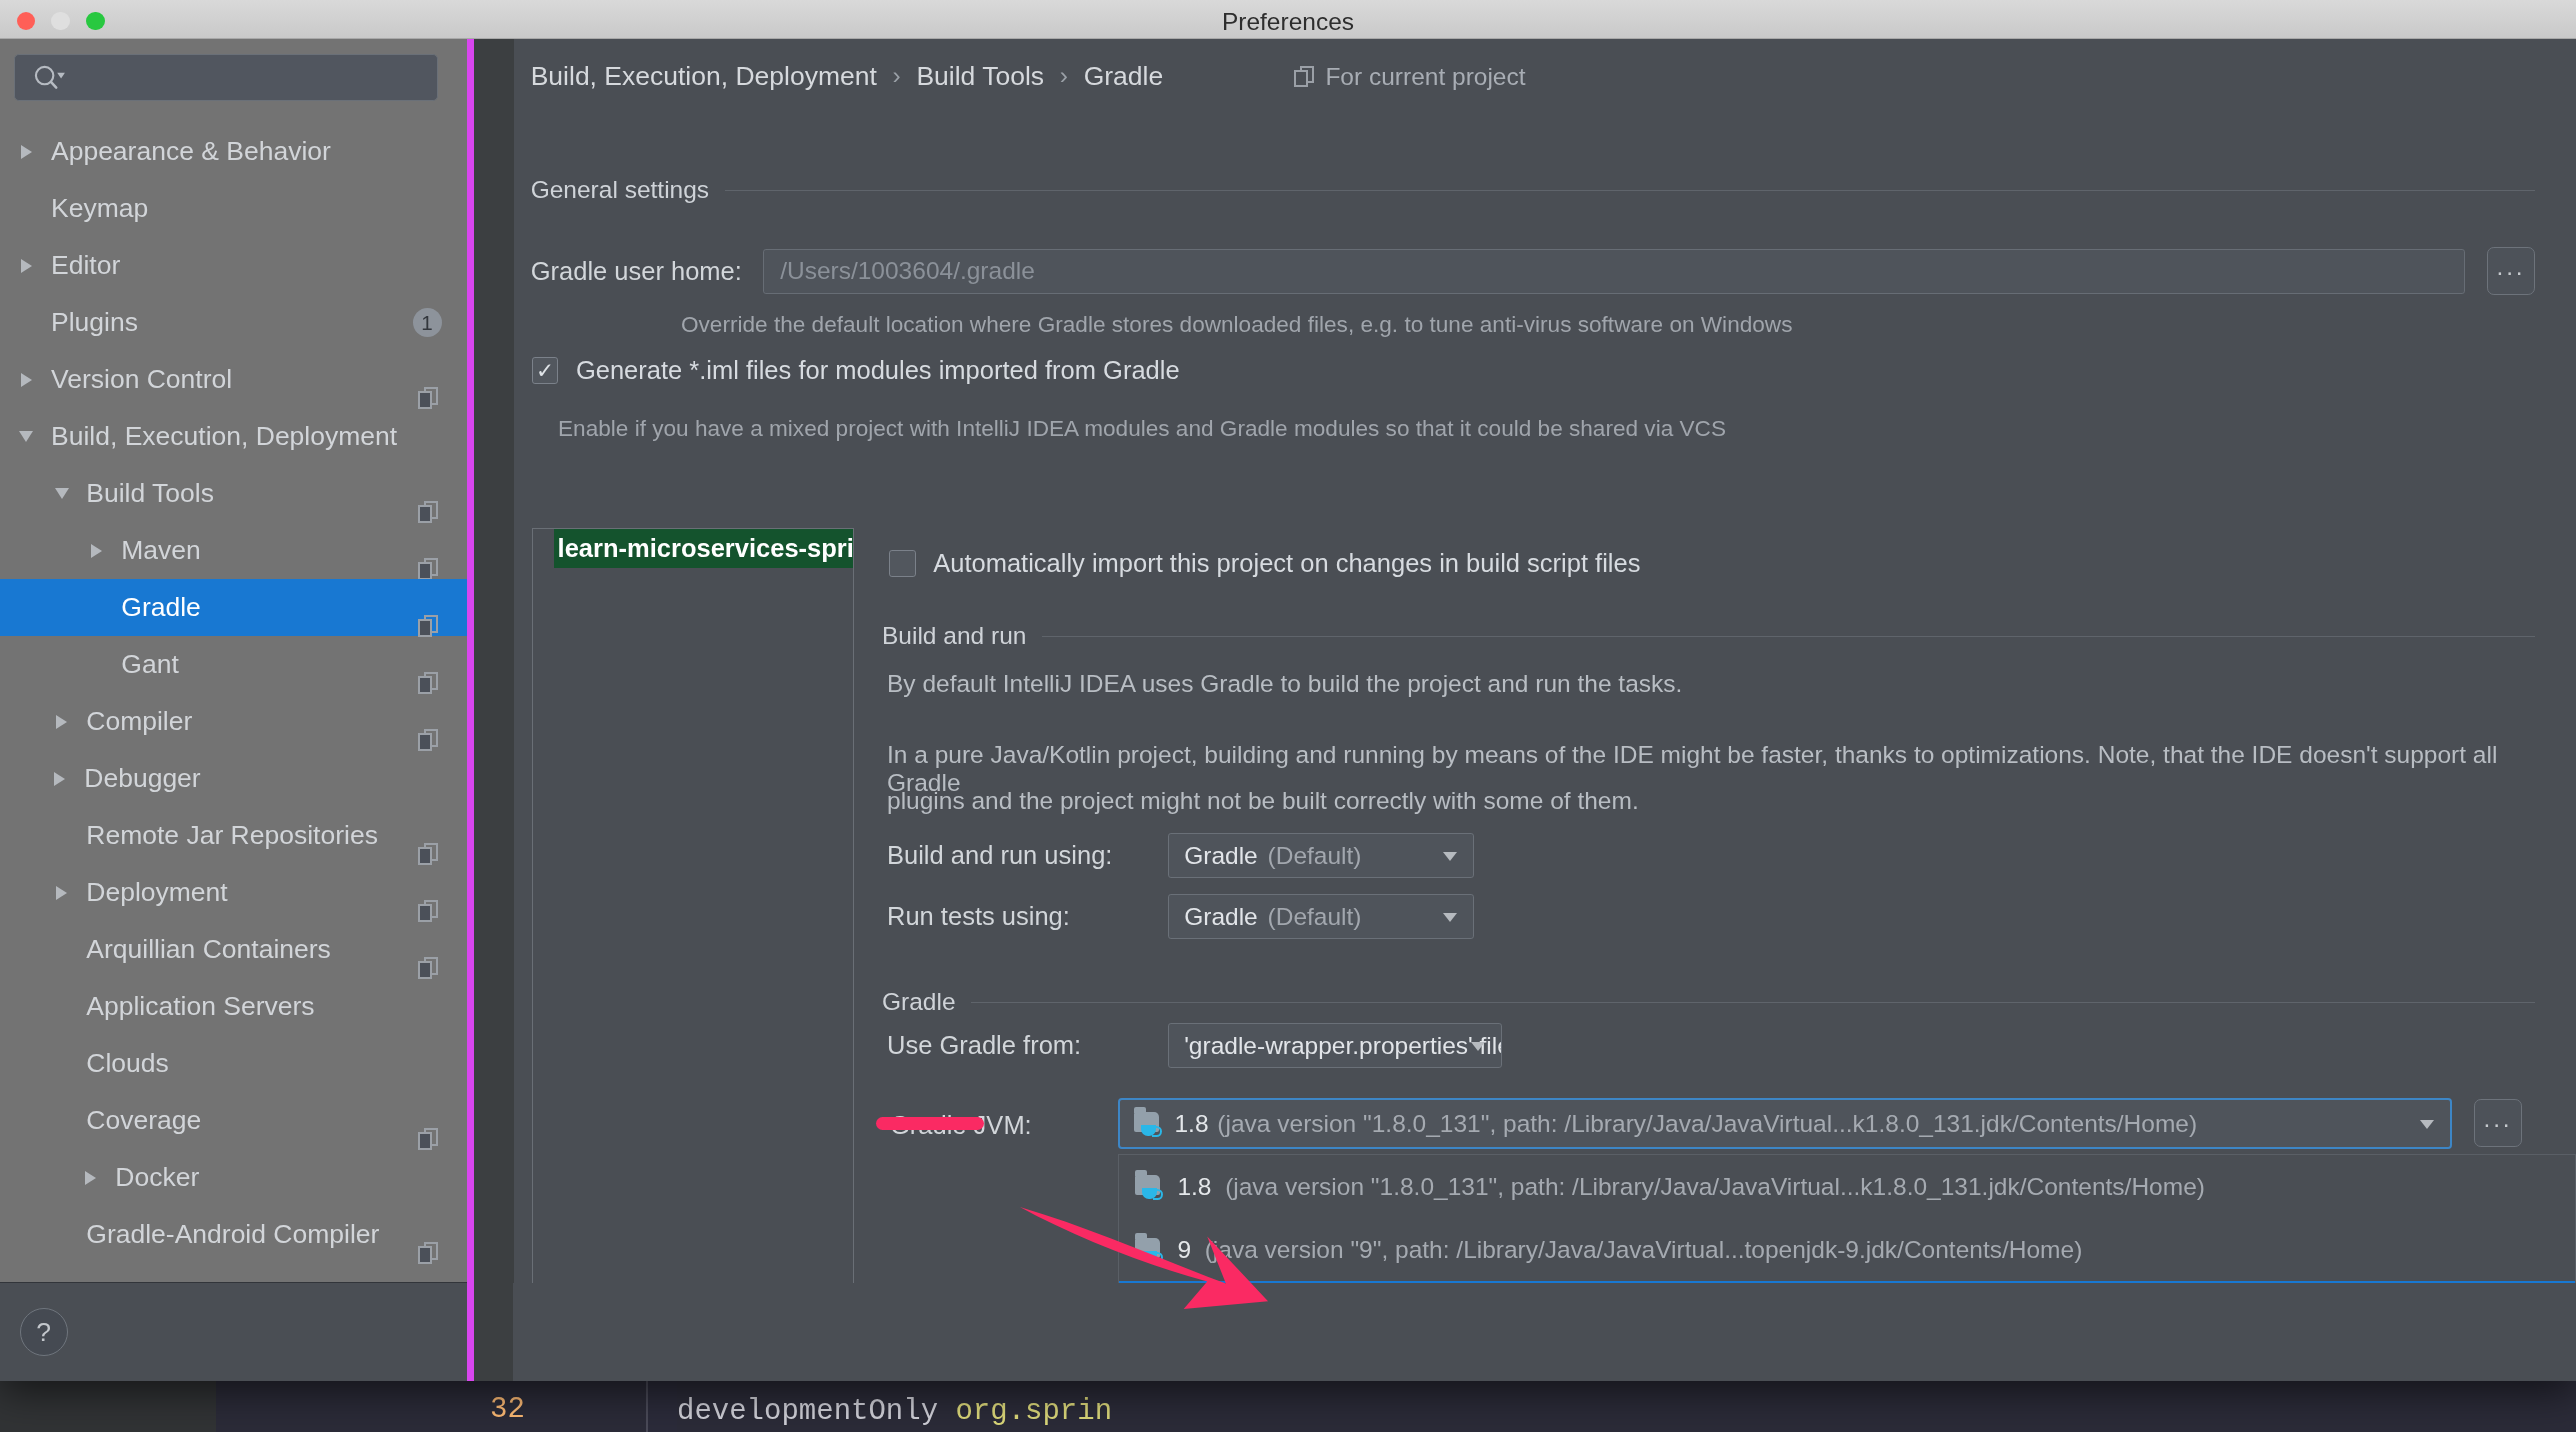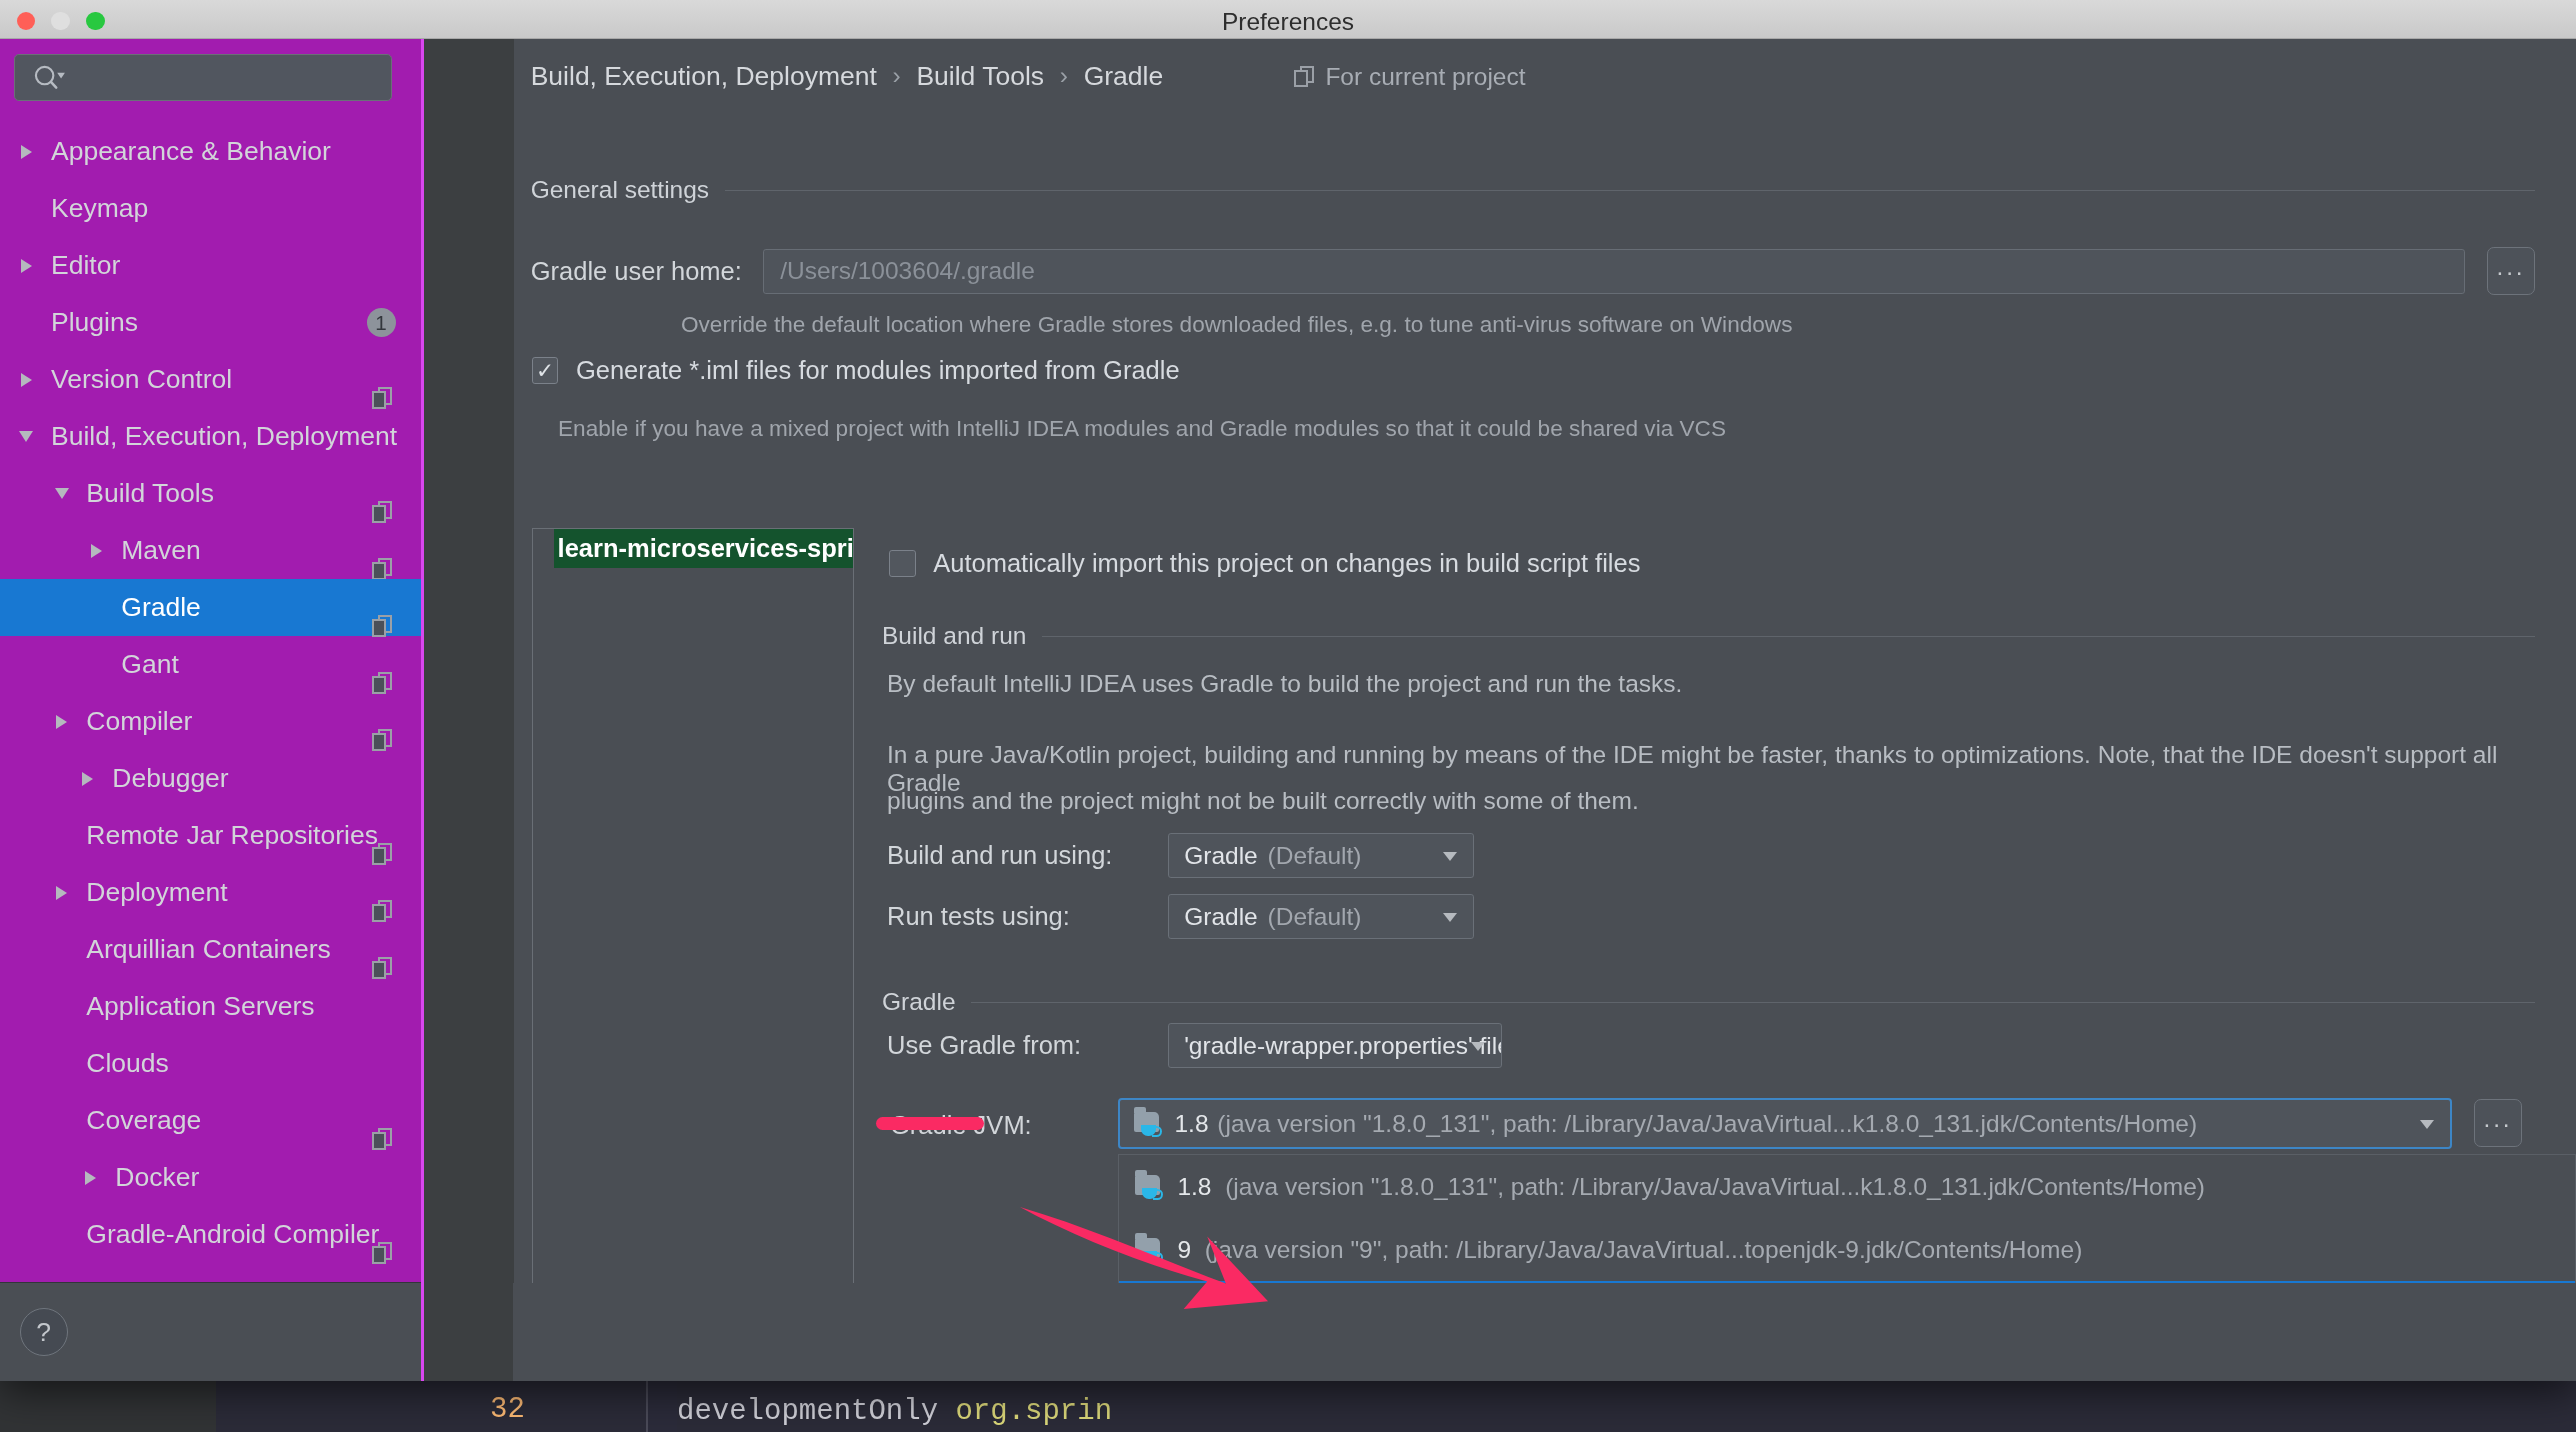--- a/index.html
+++ b/index.html
@@ -59,23 +59,23 @@
   .traffic { position: absolute; top: 11.8px; width: 18.6px; height: 18.6px; border-radius: 50%; }
   #tl-close { left: 16.7px; background: #ff5f57; }
   #tl-min   { left: 51px; background: #dfdfdf; }
   #tl-max   { left: 86px; background: #28c840; }
 
   
   #body-row { position: absolute; top: 39px; left: 0; right: 0; bottom: 0; }
 
   
   #sidebar {
-    position: absolute; left: 0; top: 0; width: 424px; bottom: 0;
-    background: #a21caf;
-    border-right: 3px solid #d946ef;
+    position: absolute; left: 0; top: 0; width: 474px; bottom: 0;
+    background: #737373;
+    border-right: 7px solid #d946ef;
   }
   #search-wrap { padding: 14.7px 29px 0 13.7px; }
   #search-box {
     height: 47px; background: #51565f; border: 1px solid #6a7078;
     border-radius: 4.9px; display: flex; align-items: center; padding-left: 17.7px;
   }
   .search-glyph { display:flex; align-items:center; }
   #sidebar-tree {
     position: absolute; top: 84px; left: 0; right: 0; bottom: 98px;
     overflow: hidden;
@@ -379,21 +379,21 @@
           <div class="tree-row" style="padding-left: 49px;">
             <span class="tw">
               <span class="arrow-right"></span>
             </span>
             <span class="tree-label" style="margin-left: 11.8px;">Compiler</span>
             <span class="copy-badge copy-ic">
               <span class="b"></span>
               <span class="f"></span>
             </span>
           </div>
-          <div class="tree-row" style="padding-left: 47px; margin-left: 28px;">
+          <div class="tree-row" style="padding-left: 47px;">
             <span class="tw">
               <span class="arrow-right"></span>
             </span>
             <span class="tree-label" style="margin-left: 11.8px;">Debugger</span>
           </div>
           <div class="tree-row" style="padding-left: 49px;">
             <span class="tw empty"></span>
             <span class="tree-label" style="margin-left: 11.8px;">Remote Jar Repositories</span>
             <span class="copy-badge copy-ic">
               <span class="b"></span>

